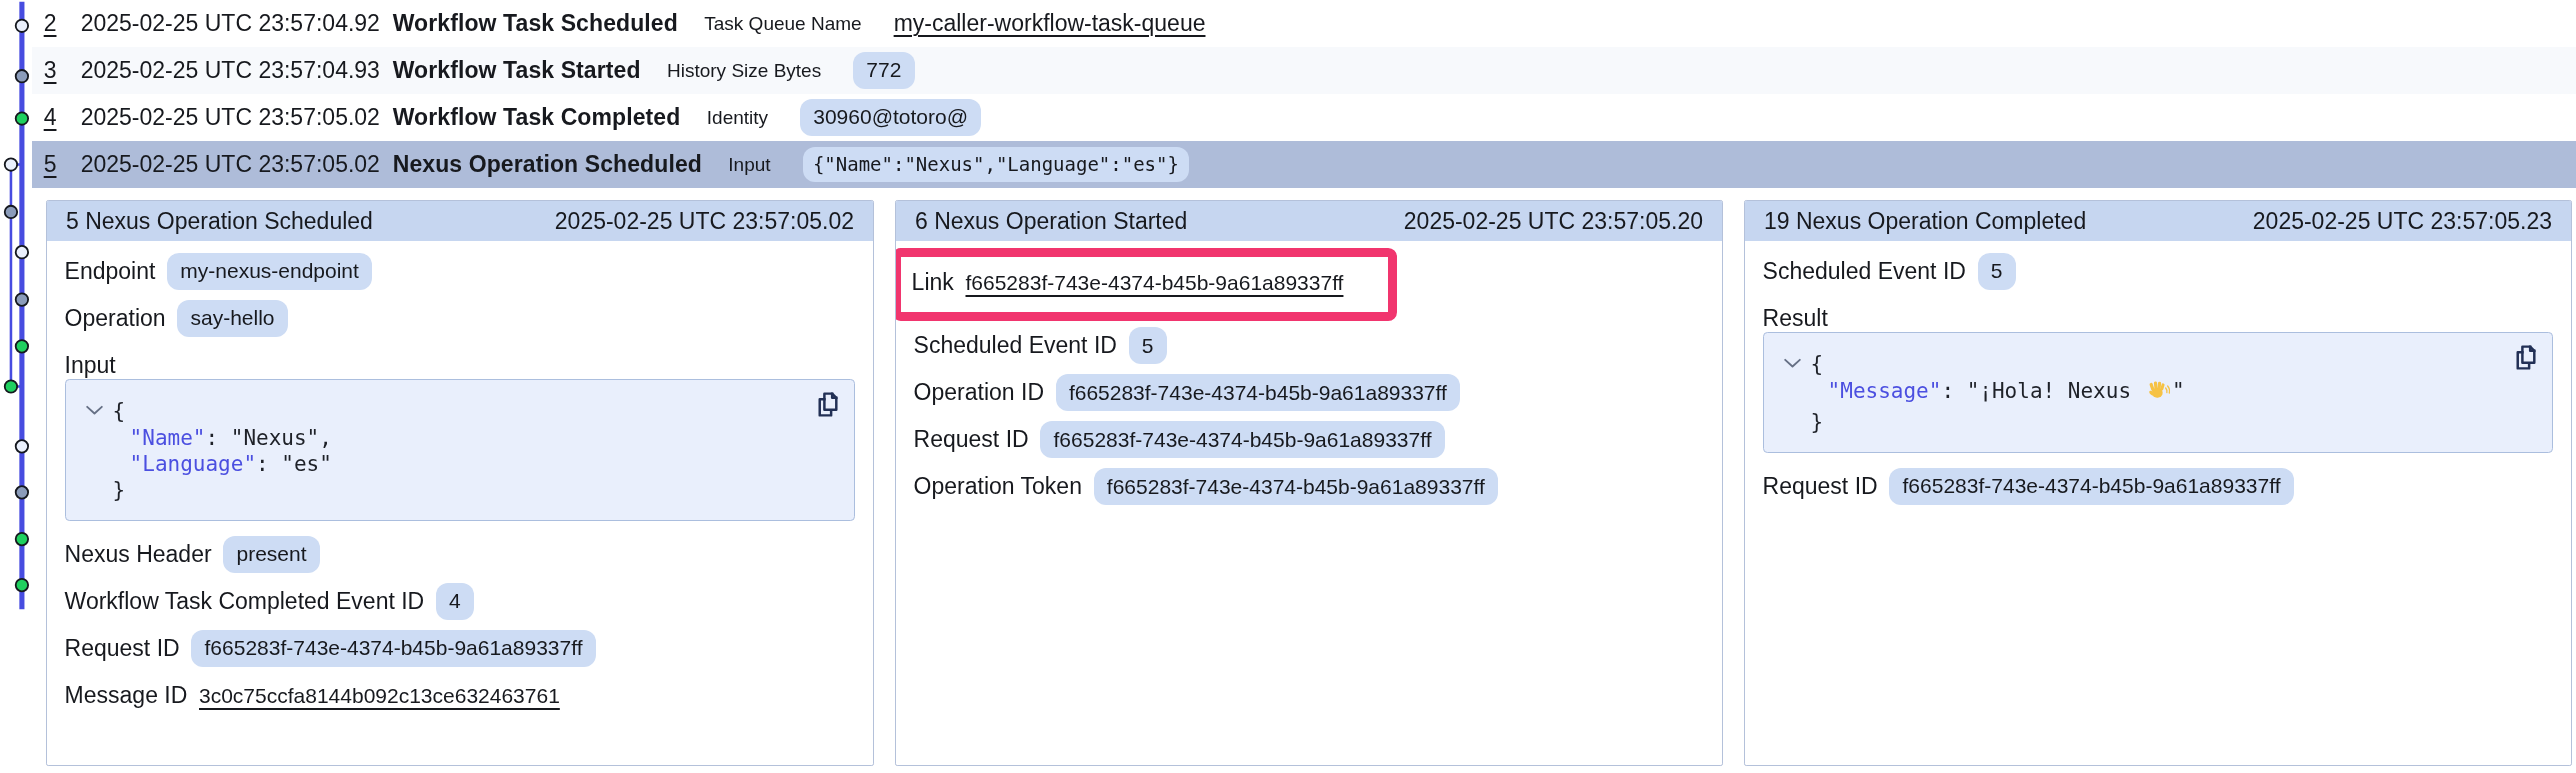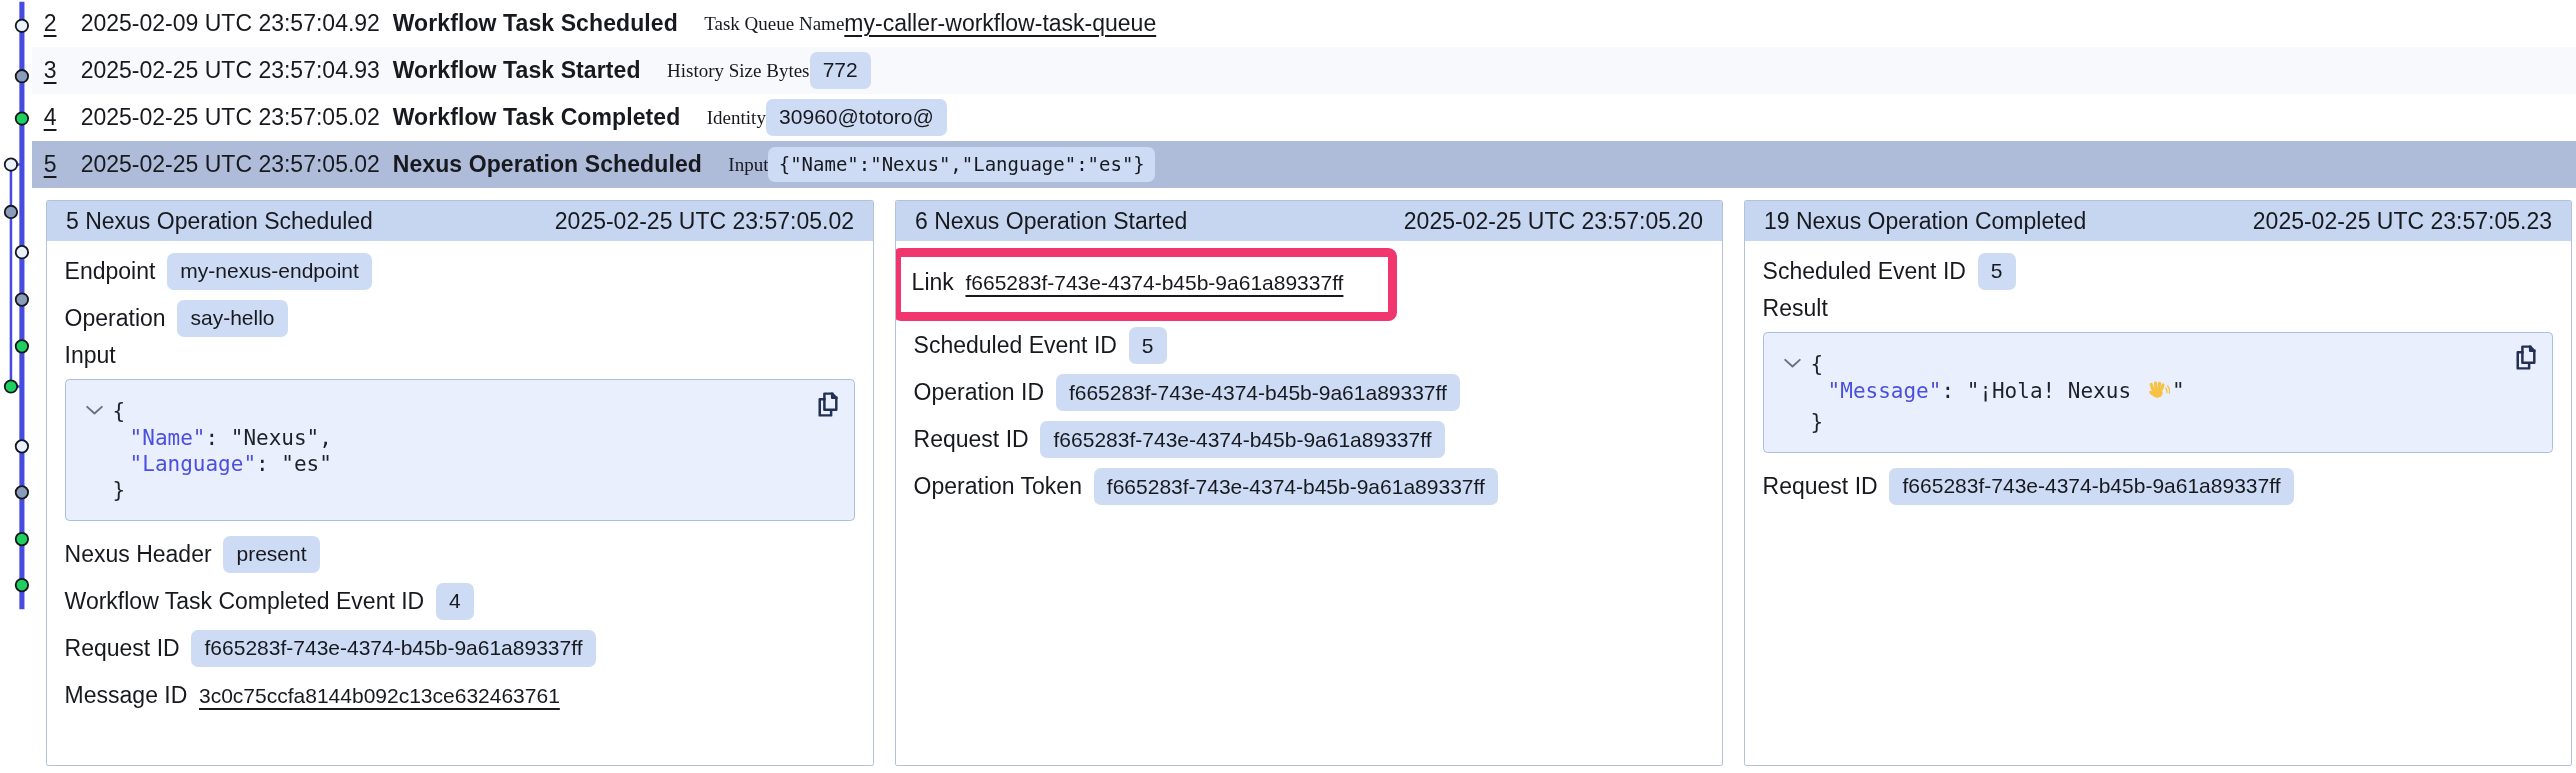--- a/index.html
+++ b/index.html
@@ -16,31 +16,31 @@
   #timeline-svg{position:absolute;top:0;left:0;}
   
   #rows{position:absolute;top:0;left:32px;width:2544px;}
   .hrow{height:47px;display:flex;align-items:center;padding-left:11.7px;font-size:23px;}
   .hrow.alt{background:var(--row-alt);}
   .hrow.selected{background:var(--selected-row);}
   .rnum{width:37px;flex:none;}
   .rnum span{text-decoration:underline;text-decoration-thickness:1.8px;text-underline-offset:3.7px;cursor:pointer;}
   .rtime{width:312px;flex:none;}
   .rname{font-weight:700;margin-right:26.4px;letter-spacing:0.1px;}
-  .rlabel{font-size:19px;margin-right:0;font-family:Liberation Serif, serif;}
+  .rlabel{font-size:19px;margin-right:32px;}
   .rlink{text-decoration:underline;text-decoration-thickness:1.8px;text-underline-offset:4.4px;cursor:pointer;}
-  .badge{background:var(--badge-bg);border-radius:7px;padding:5.1px 13.2px;font-size:21px;line-height:1.25;display:inline-block;white-space:nowrap;}
+  .badge{background:var(--badge-bg);border-radius:12px;padding:5.1px 13.2px;font-size:21px;line-height:1.25;display:inline-block;white-space:nowrap;}
   .badge.mono{font-family:"DejaVu Sans Mono",monospace;font-size:19px;padding:5.9px 10.3px;}
   
   #panels{position:absolute;left:46px;top:200px;width:2526px;height:566px;display:flex;gap:21px;}
   .panel{flex:1 1 0;min-width:0;border:1.5px solid var(--panel-border);border-radius:2.2px;background:#fff;overflow:hidden;}
   .phead{height:40px;background:var(--header-bg);display:flex;align-items:center;justify-content:space-between;padding:0 19px;font-size:23px;}
   .pbody{padding:7px 0 0;}
   .frow{height:47px;display:flex;align-items:center;gap:11.7px;margin:0 17.6px;font-size:23px;white-space:nowrap;}
-  .label-row{height:37px;display:flex;align-items:flex-start;margin:0 17.6px;font-size:23px;}
+  .label-row{height:37px;display:flex;align-items:flex-end;margin:0 17.6px;font-size:23px;}
   .vlink{font-size:21px;text-decoration:underline;text-decoration-thickness:1.8px;text-underline-offset:5.1px;cursor:pointer;white-space:nowrap;}
   .codeblock{margin:0 17.6px 10.3px;background:var(--code-bg);border:1.5px solid var(--code-border);border-radius:4.4px;
     padding:16px 19px;position:relative;font-family:"DejaVu Sans Mono",monospace;font-size:21px;line-height:26.4px;color:#1E2128;}
   .cline{white-space:pre;}
   .chev{display:inline-block;margin-right:8.8px;vertical-align:2.2px;cursor:pointer;}
   .ind1{padding-left:45px;}
   .ind2{padding-left:28px;}
   .seg-key{color:var(--json-key);}
   .copy-btn{position:absolute;top:10.3px;right:14.7px;width:25px;height:29px;cursor:pointer;}
   .annotation-box{border:9.5px solid var(--annotation);border-radius:8.8px;margin:0 0 1.5px -3.7px;width:505px;box-sizing:border-box;padding:4.4px 0 7.3px;}
@@ -66,21 +66,21 @@
       <circle cx="30" cy="472" r="8.5" fill="#1FD05F" stroke="#15181E" stroke-width="2.5"></circle>
       <circle cx="15" cy="527" r="8.5" fill="#1FD05F" stroke="#15181E" stroke-width="2.5"></circle>
       <circle cx="30" cy="609" r="8.5" fill="#EAF0FC" stroke="#15181E" stroke-width="2.5"></circle>
       <circle cx="30" cy="672" r="8.5" fill="#8B9CBA" stroke="#15181E" stroke-width="2.5"></circle>
       <circle cx="30" cy="736" r="8.5" fill="#1FD05F" stroke="#15181E" stroke-width="2.5"></circle>
       <circle cx="30" cy="799" r="8.5" fill="#1FD05F" stroke="#15181E" stroke-width="2.5"></circle>
     </svg>
   <div id="rows">
       <div class="hrow">
         <div class="rnum"><span>2</span></div>
-        <span class="rtime">2025-02-09 UTC 23:57:04.92</span>
+        <span class="rtime">2025-02-25 UTC 23:57:04.92</span>
         <span class="rname">Workflow Task Scheduled</span>
         <span class="rlabel">Task Queue Name</span>
         <span class="rlink">my-caller-workflow-task-queue</span>
       </div>
       <div class="hrow alt">
         <div class="rnum"><span>3</span></div>
         <span class="rtime">2025-02-25 UTC 23:57:04.93</span>
         <span class="rname">Workflow Task Started</span>
         <span class="rlabel">History Size Bytes</span>
         <span class="badge">772</span>

